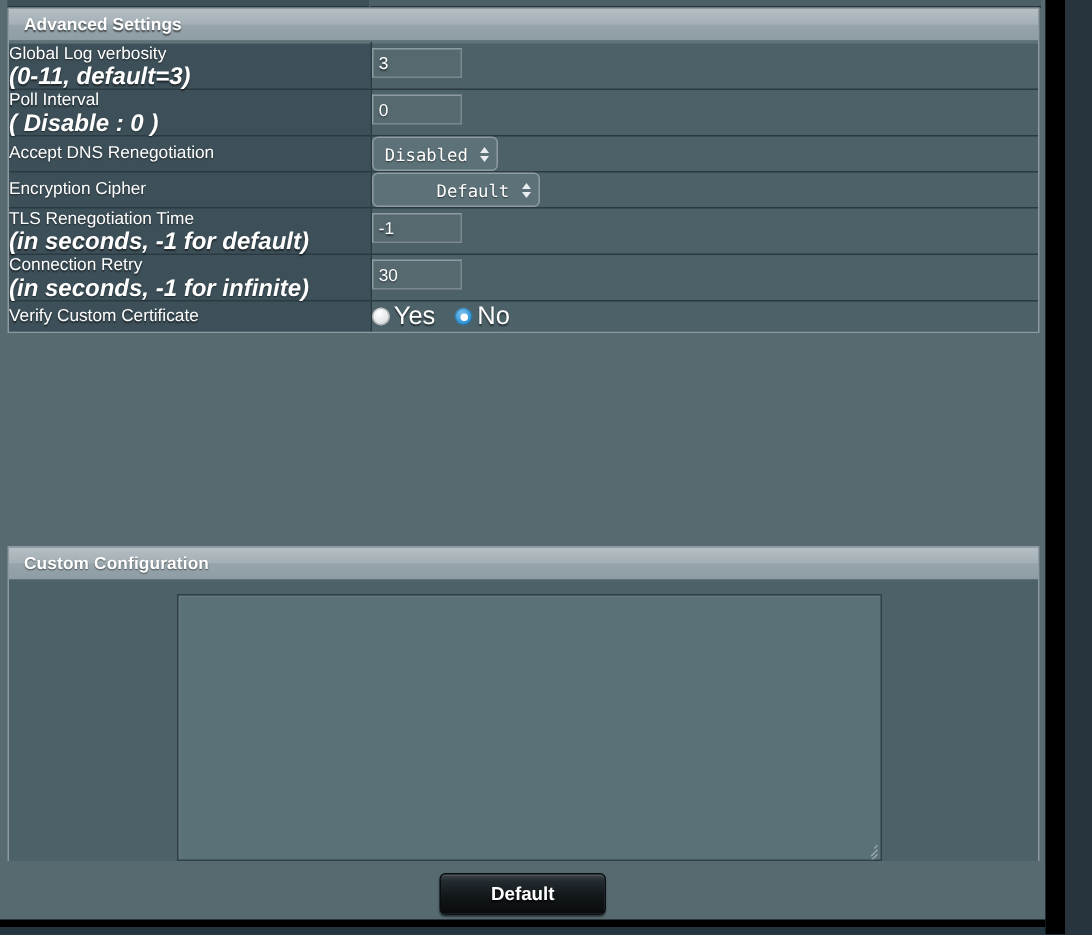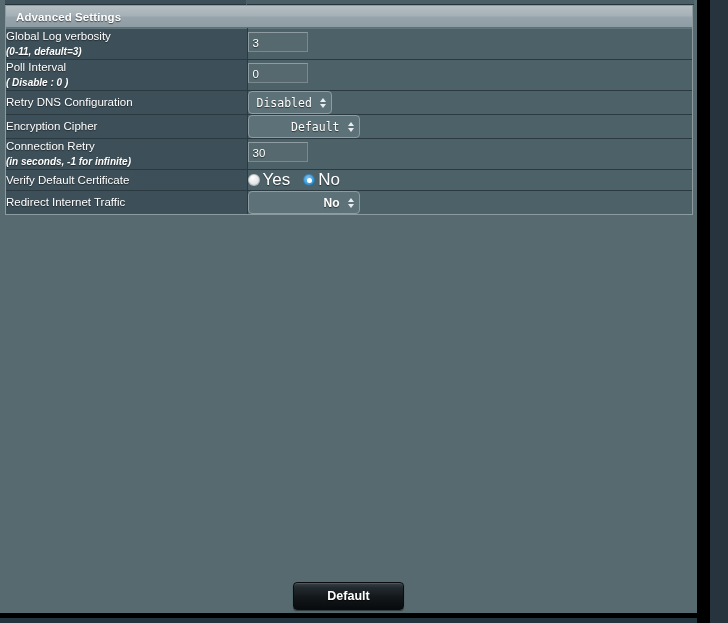--- a/index.html
+++ b/index.html
@@ -129,21 +129,21 @@
   .lbl-main {
     display: block;
     font-size: 11.5px;
     color: #ffffff;
     font-weight: normal;
     line-height: 15px;
     text-shadow: 0 1px 1px rgba(0,0,0,.5);
   }
   .lbl-sub {
     display: block;
-    font-size: 10px;
+    font-size: 16px;
     color: #ffffff;
     font-style: italic;
     font-weight: bold;
     line-height: 15px;
     text-shadow: 0 1px 1px rgba(0,0,0,.5);
   }
 
   
   .txtbox {
     display: inline-block;
@@ -351,21 +351,21 @@
               <span class="lbl-main">Poll Interval</span>
               <span class="lbl-sub">( Disable : 0 )</span>
             </td>
             <td class="val">
               <span class="txtbox w60">0</span>
             </td>
           </tr>
 
           <tr>
             <td class="lbl">
-              <span class="lbl-main">Retry DNS Configuration</span>
+              <span class="lbl-main">Accept DNS Renegotiation</span>
             </td>
             <td class="val">
               <span class="sel wauto">
                 <span class="sel-text">Disabled</span>
                 <span class="arrows">
                     <i class="up"></i>
                     <i class="dn"></i>
                   </span>
               </span>
             </td>
@@ -380,68 +380,77 @@
                 <span class="sel-text">Default</span>
                 <span class="arrows">
                     <i class="up"></i>
                     <i class="dn"></i>
                   </span>
               </span>
             </td>
           </tr>
 
 
+          <tr>
+            <td class="lbl">
+              <span class="lbl-main">TLS Renegotiation Time</span>
+              <span class="lbl-sub">(in seconds, -1 for default)</span>
+            </td>
+            <td class="val">
+              <span class="txtbox w60">-1</span>
+            </td>
+          </tr>
 
           <tr>
             <td class="lbl">
               <span class="lbl-main">Connection Retry</span>
               <span class="lbl-sub">(in seconds, -1 for infinite)</span>
             </td>
             <td class="val">
               <span class="txtbox w60">30</span>
             </td>
           </tr>
 
           <tr>
             <td class="lbl">
-              <span class="lbl-main">Verify Default Certificate</span>
+              <span class="lbl-main">Verify Custom Certificate</span>
             </td>
             <td class="val">
               <span class="radio-group">
                 <span class="radio-opt">
                   <span class="radio-dot"></span>
                   <span class="radio-label">Yes</span>
                 </span>
                 <span class="radio-opt">
                   <span class="radio-dot on"></span>
                   <span class="radio-label">No</span>
                 </span>
               </span>
             </td>
           </tr>
 
-          <tr>
-            <td class="lbl">
-              <span class="lbl-main">Redirect Internet Traffic</span>
-            </td>
-            <td class="val">
-              <span class="sel w112 sans">
-                <span class="sel-text">No</span>
-                <span class="arrows">
-                    <i class="up"></i>
-                    <i class="dn"></i>
-                  </span>
-              </span>
-            </td>
-          </tr>
 
         </tbody>
       </table>
     </div>
 
+    <div class="panel" id="panel-custom">
+      <div class="section-header">
+        <span class="title">Custom Configuration</span>
+      </div>
+      <div class="custom-body">
+        <div class="textarea-box" title="">
+          <div class="grip">
+            <span></span>
+              <span></span>
+              <span></span>
+          </div>
+        </div>
+      </div>
+    </div>
 
     <div class="button-bar">
       <div class="btn">Default</div>
     </div>
 
     <div class="bottom-black"></div>
   </div>
 
   <div class="black-gutter"></div>
   <div class="right-backdrop"></div>

